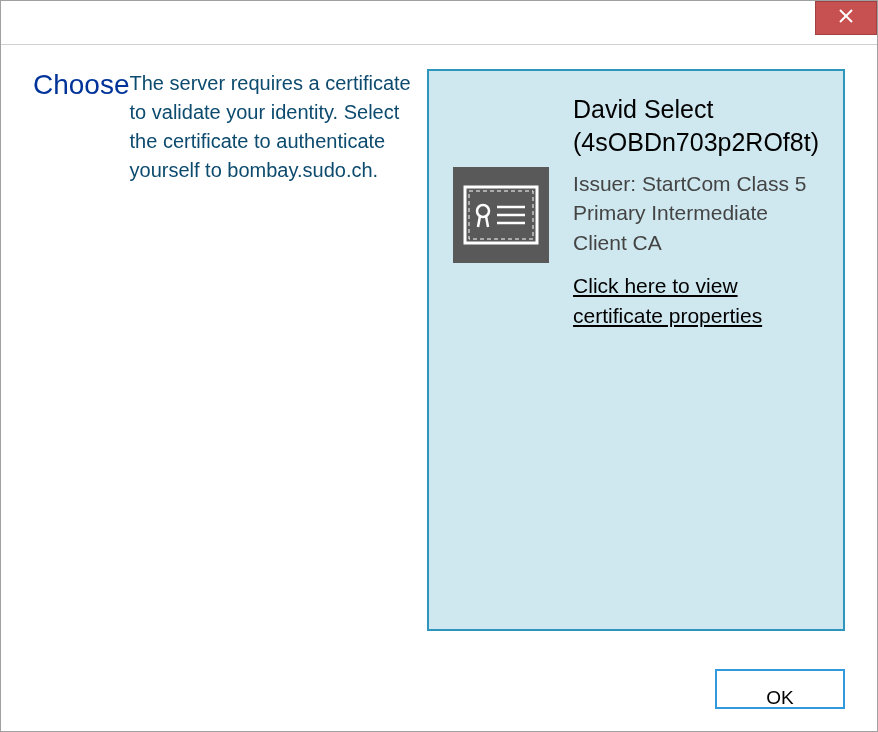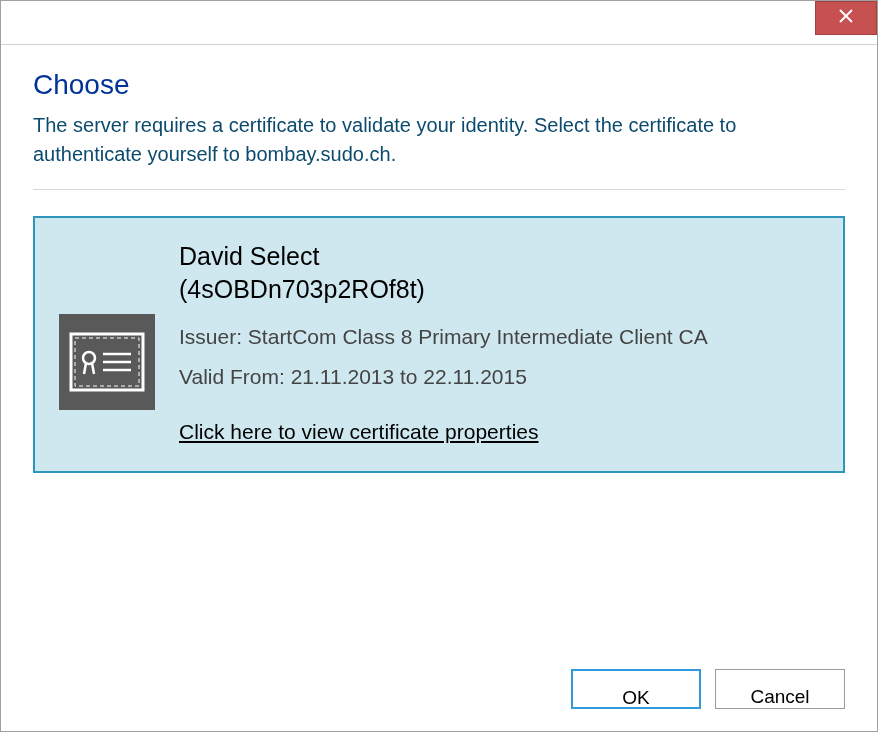--- a/index.html
+++ b/index.html
@@ -51,21 +51,20 @@
       border: 1px solid #a04040;
     }
     .close-button svg {
       width: 14px;
       height: 14px;
     }
     .content {
       flex: 1;
       padding: 24px 32px 18px 32px;
       display: flex;
-      flex-direction: column;
       background: #fff;
     }
     .heading {
       font-size: 28px;
       color: #003399;
       font-weight: 400;
       margin-bottom: 10px;
     }
     .description {
       font-size: 20px;
@@ -113,21 +112,21 @@
       color: #222;
     }
     .cert-name {
       font-size: 25px;
       color: #000;
       margin-bottom: 4px;
     }
     .cert-id {
       font-size: 25px;
       color: #000;
-      margin-bottom: 18px;
+      margin-bottom: 12px;
     }
     .cert-issuer {
       font-size: 21px;
       color: #444;
       line-height: 1.4;
       margin-bottom: 14px;
     }
     .cert-valid {
       font-size: 21px;
       color: #444;
@@ -194,24 +193,22 @@
             <line x1="23" y1="31" x2="25" y2="42" stroke="#fff" stroke-width="2.5"></line>
             <line x1="34" y1="22" x2="62" y2="22" stroke="#fff" stroke-width="2.5"></line>
             <line x1="34" y1="30" x2="62" y2="30" stroke="#fff" stroke-width="2.5"></line>
             <line x1="34" y1="38" x2="62" y2="38" stroke="#fff" stroke-width="2.5"></line>
           </svg>
         </div>
       </div>
       <div class="cert-details">
         <div class="cert-name">David Select</div>
         <div class="cert-id">(4sOBDn703p2ROf8t)</div>
-        <div class="cert-issuer">Issuer: StartCom Class 8 Primary Intermediate Client CA</div>
-        <div class="cert-valid">Valid From: 21.11.2013 to 22.11.2015</div>
+        <div class="cert-issuer">Issuer: StartCom Class 5 Primary Intermediate Client CA</div>
         <a class="cert-link">Click here to view certificate properties</a>
       </div>
     </div>
   </div>
 
   <div class="button-row">
     <button class="btn btn-ok">OK</button>
-    <button class="btn">Cancel</button>
   </div>
 </div>
 
 </body></html>

